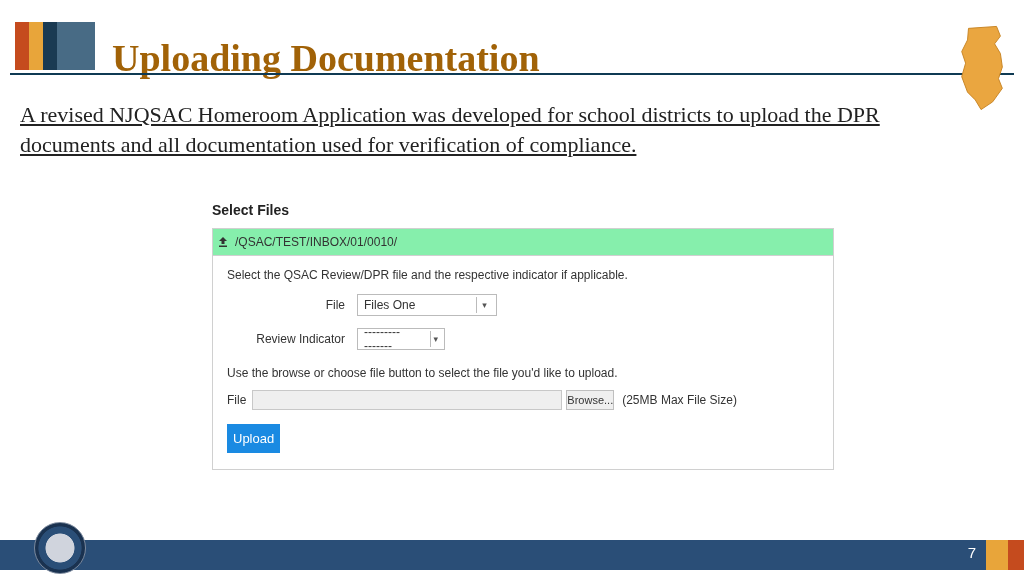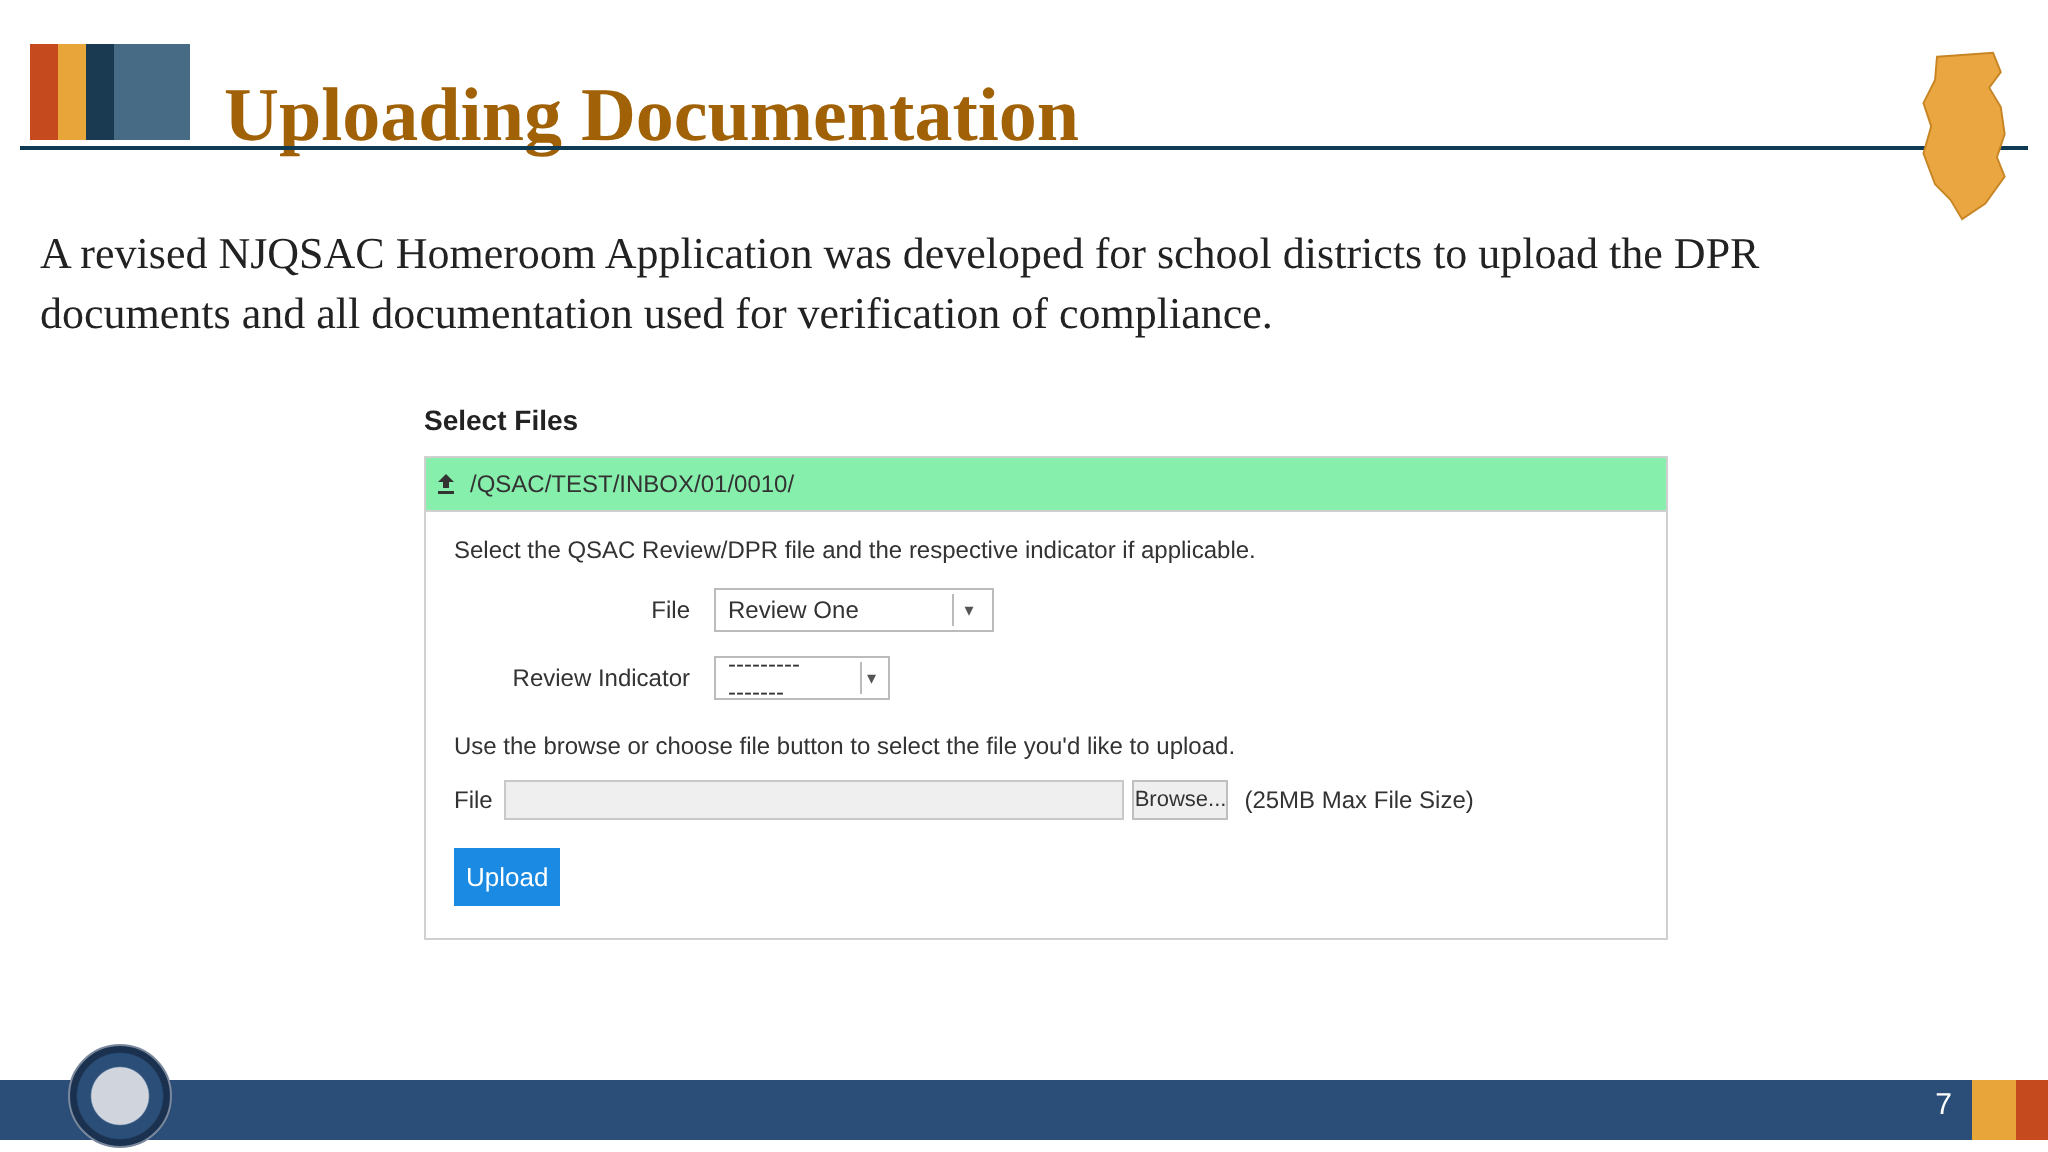--- a/index.html
+++ b/index.html
@@ -46,26 +46,27 @@
 }
 .nj-shape {
   position: absolute;
   right: 12px;
   top: 24px;
   width: 58px;
   height: 88px;
 }
 .body-text {
   position: absolute;
-  top: 112px;
+  top: 100px;
   left: 20px;
   width: 930px;
   font-size: 22px;
   color: #222;
   line-height: 1.35;
+  text-decoration: underline;
 }
 .upload-panel {
   position: absolute;
   top: 202px;
   left: 212px;
   width: 622px;
   font-family: Arial, Helvetica, sans-serif;
 }
 .up-heading {
   font-size: 14px;
@@ -228,21 +229,21 @@
           </svg>
       </span>
       <span>/QSAC/TEST/INBOX/01/0010/</span>
     </div>
     <div class="inner">
       <div class="inst">Select the QSAC Review/DPR file and the respective indicator if applicable.</div>
 
       <div class="row">
         <div class="row-label">File</div>
         <div class="select sel1">
-          <span>Review One</span>
+          <span>Files One</span>
           <span class="caret">▾</span>
         </div>
       </div>
 
       <div class="row">
         <div class="row-label">Review Indicator</div>
         <div class="select sel2">
           <span>----------------</span>
           <span class="caret">▾</span>
         </div>

